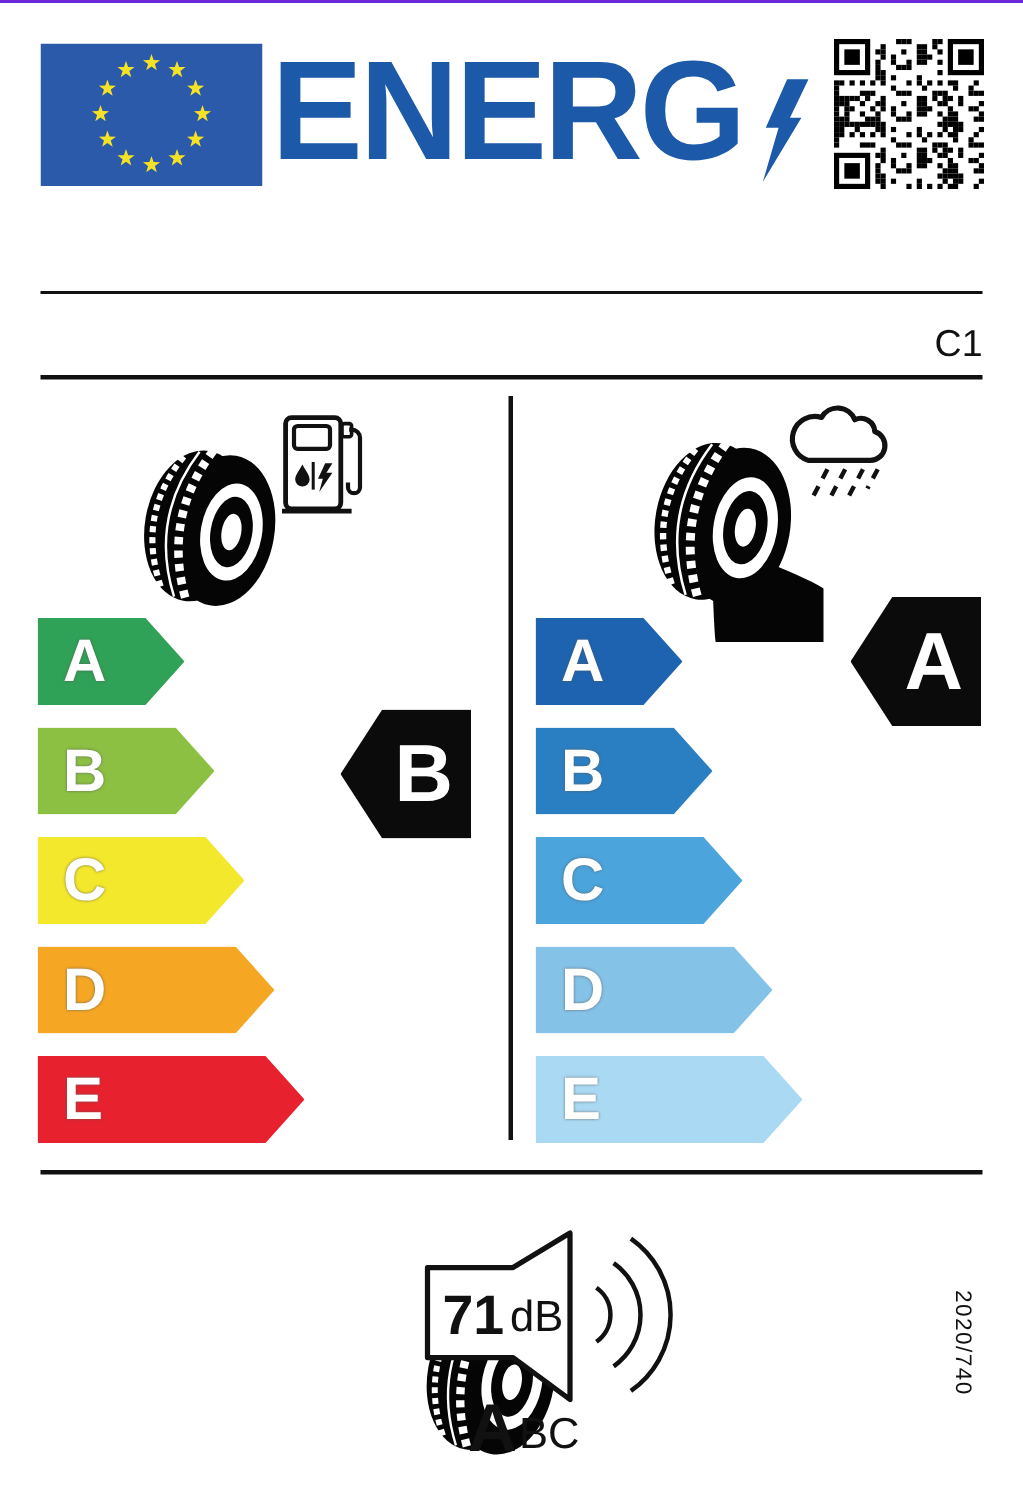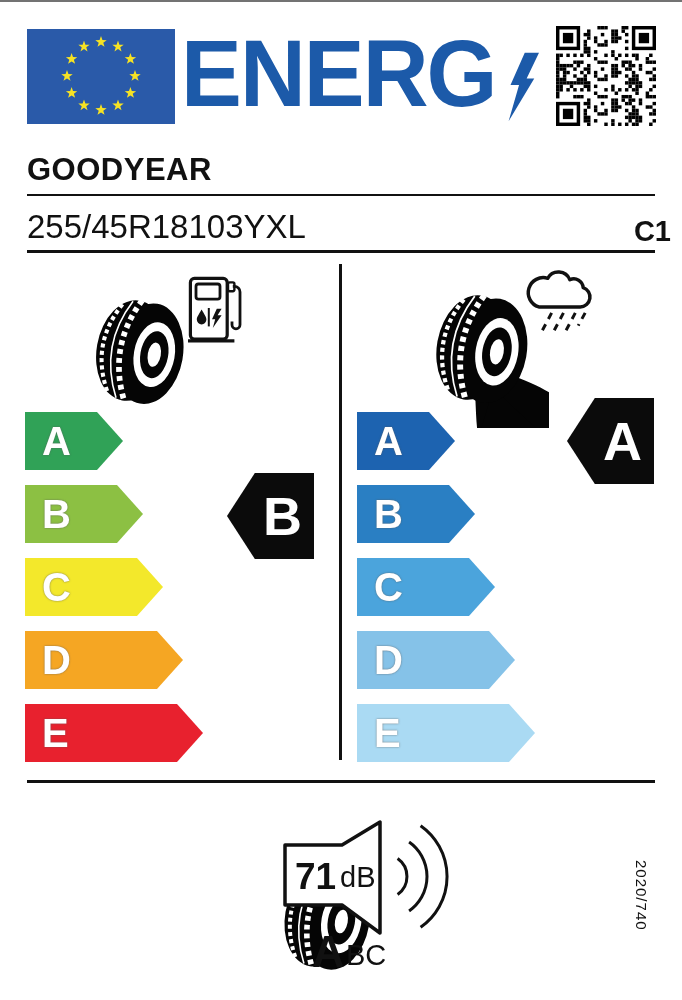--- a/index.html
+++ b/index.html
@@ -1,31 +1,31 @@
 <!DOCTYPE html>
 <html><head>
 <meta charset="utf-8">
 <style>
   html,body{margin:0;padding:0;background:#fff;}
   .page{
     position:relative;width:682px;height:1000px;background:#fff;
     font-family:"Liberation Sans","DejaVu Sans",sans-serif;
-    border-top:2px solid #737373;box-sizing:border-box;overflow:hidden;color:#111;
+    border-top:2px solid #6d28d9;box-sizing:border-box;overflow:hidden;color:#111;
   }
   .abs{position:absolute;}
   svg{display:block;font-family:inherit;}
   
   .energ{
     left:181px;top:24px;font-size:94px;line-height:95px;font-weight:bold;
     letter-spacing:-2px;transform:scaleX(.97);transform-origin:left top;
   }
   .brand{left:27px;top:150px;font-size:31px;font-weight:bold;letter-spacing:.5px;}
   .article{right:27px;top:152px;font-size:29px;}
   .size{left:27px;top:206px;font-size:33px;}
-  .tclass{right:11px;top:213px;font-size:29px;font-weight:bold;}
+  .tclass{right:27px;top:213px;font-size:25px;}
   .hline{left:27px;width:628px;background:#111;}
   .vline{left:339px;top:262px;width:3px;height:496px;background:#111;}
   
   .arrow{
     height:58px;line-height:58px;color:#fff;font-size:40px;font-weight:bold;
     padding-left:17px;box-sizing:border-box;
     text-shadow:0 0 2px rgba(90,90,90,.85);
     clip-path:polygon(0 0,calc(100% - 26px) 0,100% 50%,calc(100% - 26px) 100%,0 100%);
   }
   .g0{width:98px}.g1{width:118px}.g2{width:138px}.g3{width:158px}.g4{width:178px}
@@ -352,24 +352,22 @@
       <rect x="9" y="28" width="1" height="1" fill="#000"></rect>
       <rect x="14" y="28" width="1" height="1" fill="#000"></rect>
       <rect x="16" y="28" width="1" height="1" fill="#000"></rect>
       <rect x="18" y="28" width="1" height="1" fill="#000"></rect>
       <rect x="20" y="28" width="1" height="1" fill="#000"></rect>
       <rect x="22" y="28" width="1" height="1" fill="#000"></rect>
       <rect x="23" y="28" width="1" height="1" fill="#000"></rect>
       <rect x="27" y="28" width="1" height="1" fill="#000"></rect>
     </svg>
 
-  <div class="abs brand">GOODYEAR</div>
   <div class="abs hline" style="top:192px;height:2px"></div>
 
-  <div class="abs size">255/45R18103YXL</div>
   <div class="abs tclass">C1</div>
   <div class="abs hline" style="top:248px;height:3px"></div>
 
   <div class="abs vline"></div>
 
   <svg class="abs" style="left:90px;top:281px" width="98" height="138" viewBox="0 0 120 160">
       <use href="#tire"></use>
     </svg>
   <svg class="abs" style="left:188px;top:266px" width="56" height="88" viewBox="0 0 70 92">
     <rect x="3" y="4" width="46" height="76" rx="5" fill="#fff" stroke="#111" stroke-width="4"></rect>

